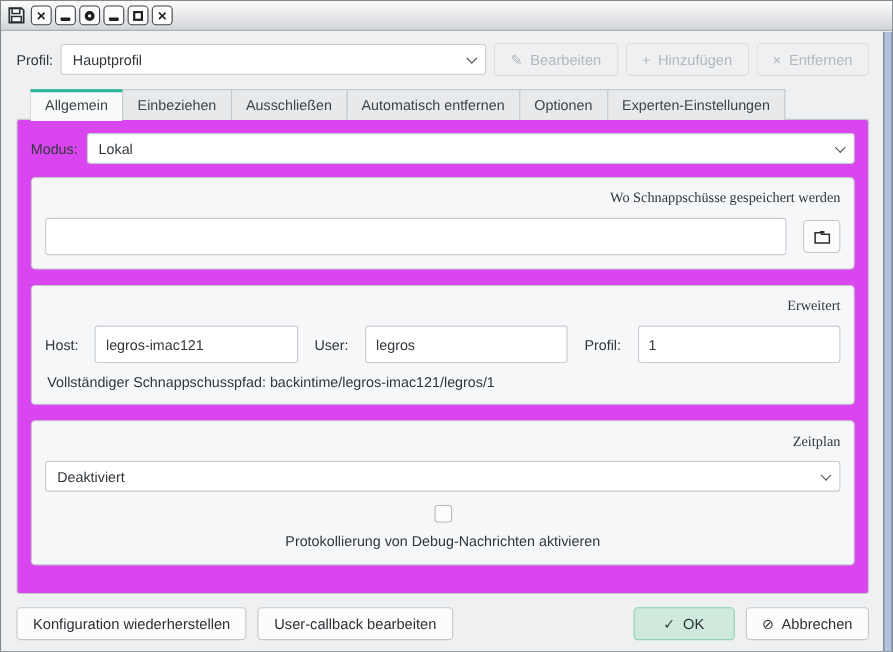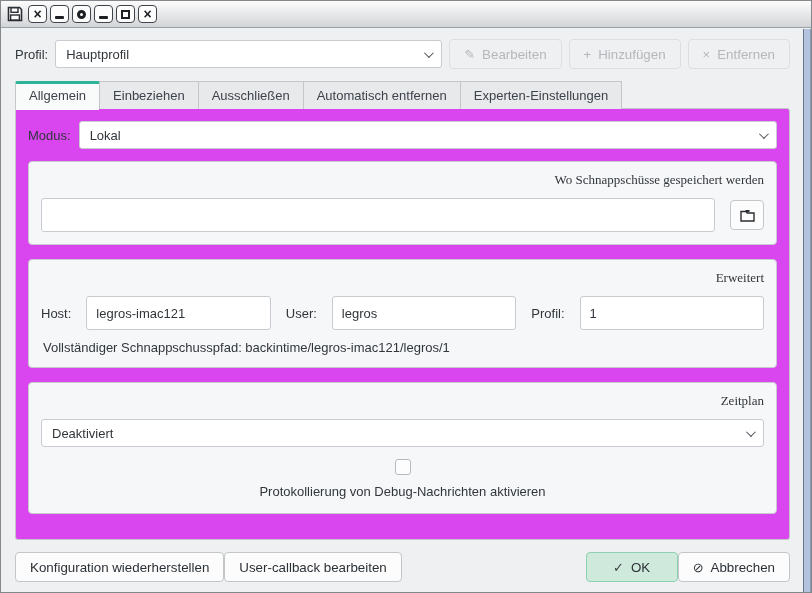--- a/index.html
+++ b/index.html
@@ -84,21 +84,21 @@
     color: #2c3136; white-space: nowrap;
     cursor: default;
   }
   .btn.disabled {
     background: transparent;
     border-color: #dcdee0;
     color: #b4b8bc;
   }
   .btn .bicon { font-size: 13px; }
   
-  .tabs { display: flex; margin: 0 6px; position: relative; z-index: 2; }
+  .tabs { display: flex; margin: 0 18px; position: relative; z-index: 2; }
   .tab {
     padding: 6px 13px 6px 13px;
     background: #e8e9ea;
     border: 1px solid #c3c7ca;
     border-bottom: none;
     margin-left: -1px;
     color: #3d434a;
     white-space: nowrap;
     cursor: default;
   }
@@ -159,21 +159,21 @@
   .check-row { gap: 9px; margin: 12px 2px 2px 2px; flex-direction: column; }
   .checkbox {
     width: 16px; height: 16px;
     background: #fdfdfd;
     border: 1px solid #b6babe;
     border-radius: 3px;
     flex: none;
     cursor: default;
   }
   
-  .footer { margin-top: auto; display: flex; padding: 12px 6px 0 6px; align-items: flex-start; }
+  .footer { margin-top: auto; display: flex; gap: 10px; padding: 12px 6px 0 6px; align-items: flex-start; }
   .footer .spacer { flex: 1; }
   .btn-ok {
     background: #cfeadd;
     border-color: #8fd0b0;
     min-width: 92px;
   }
   .ok-check { color: #3a4046; }
   svg { display: block; }
 </style>
 </head>
@@ -233,20 +233,21 @@
         <span class="bicon">×</span>
         <span>Entfernen</span>
       </button>
     </div>
 
     <div class="tabs">
       <div class="tab active">Allgemein</div>
       <div class="tab">Einbeziehen</div>
       <div class="tab">Ausschließen</div>
       <div class="tab">Automatisch entfernen</div>
+      <div class="tab">Optionen</div>
       <div class="tab">Experten-Einstellungen</div>
     </div>
 
     <div class="tab-frame">
 
       <div class="row mode-row">
         <span class="label">Modus:</span>
         <div class="combo">
           <span>Lokal</span>
           <span class="chev"></span>

